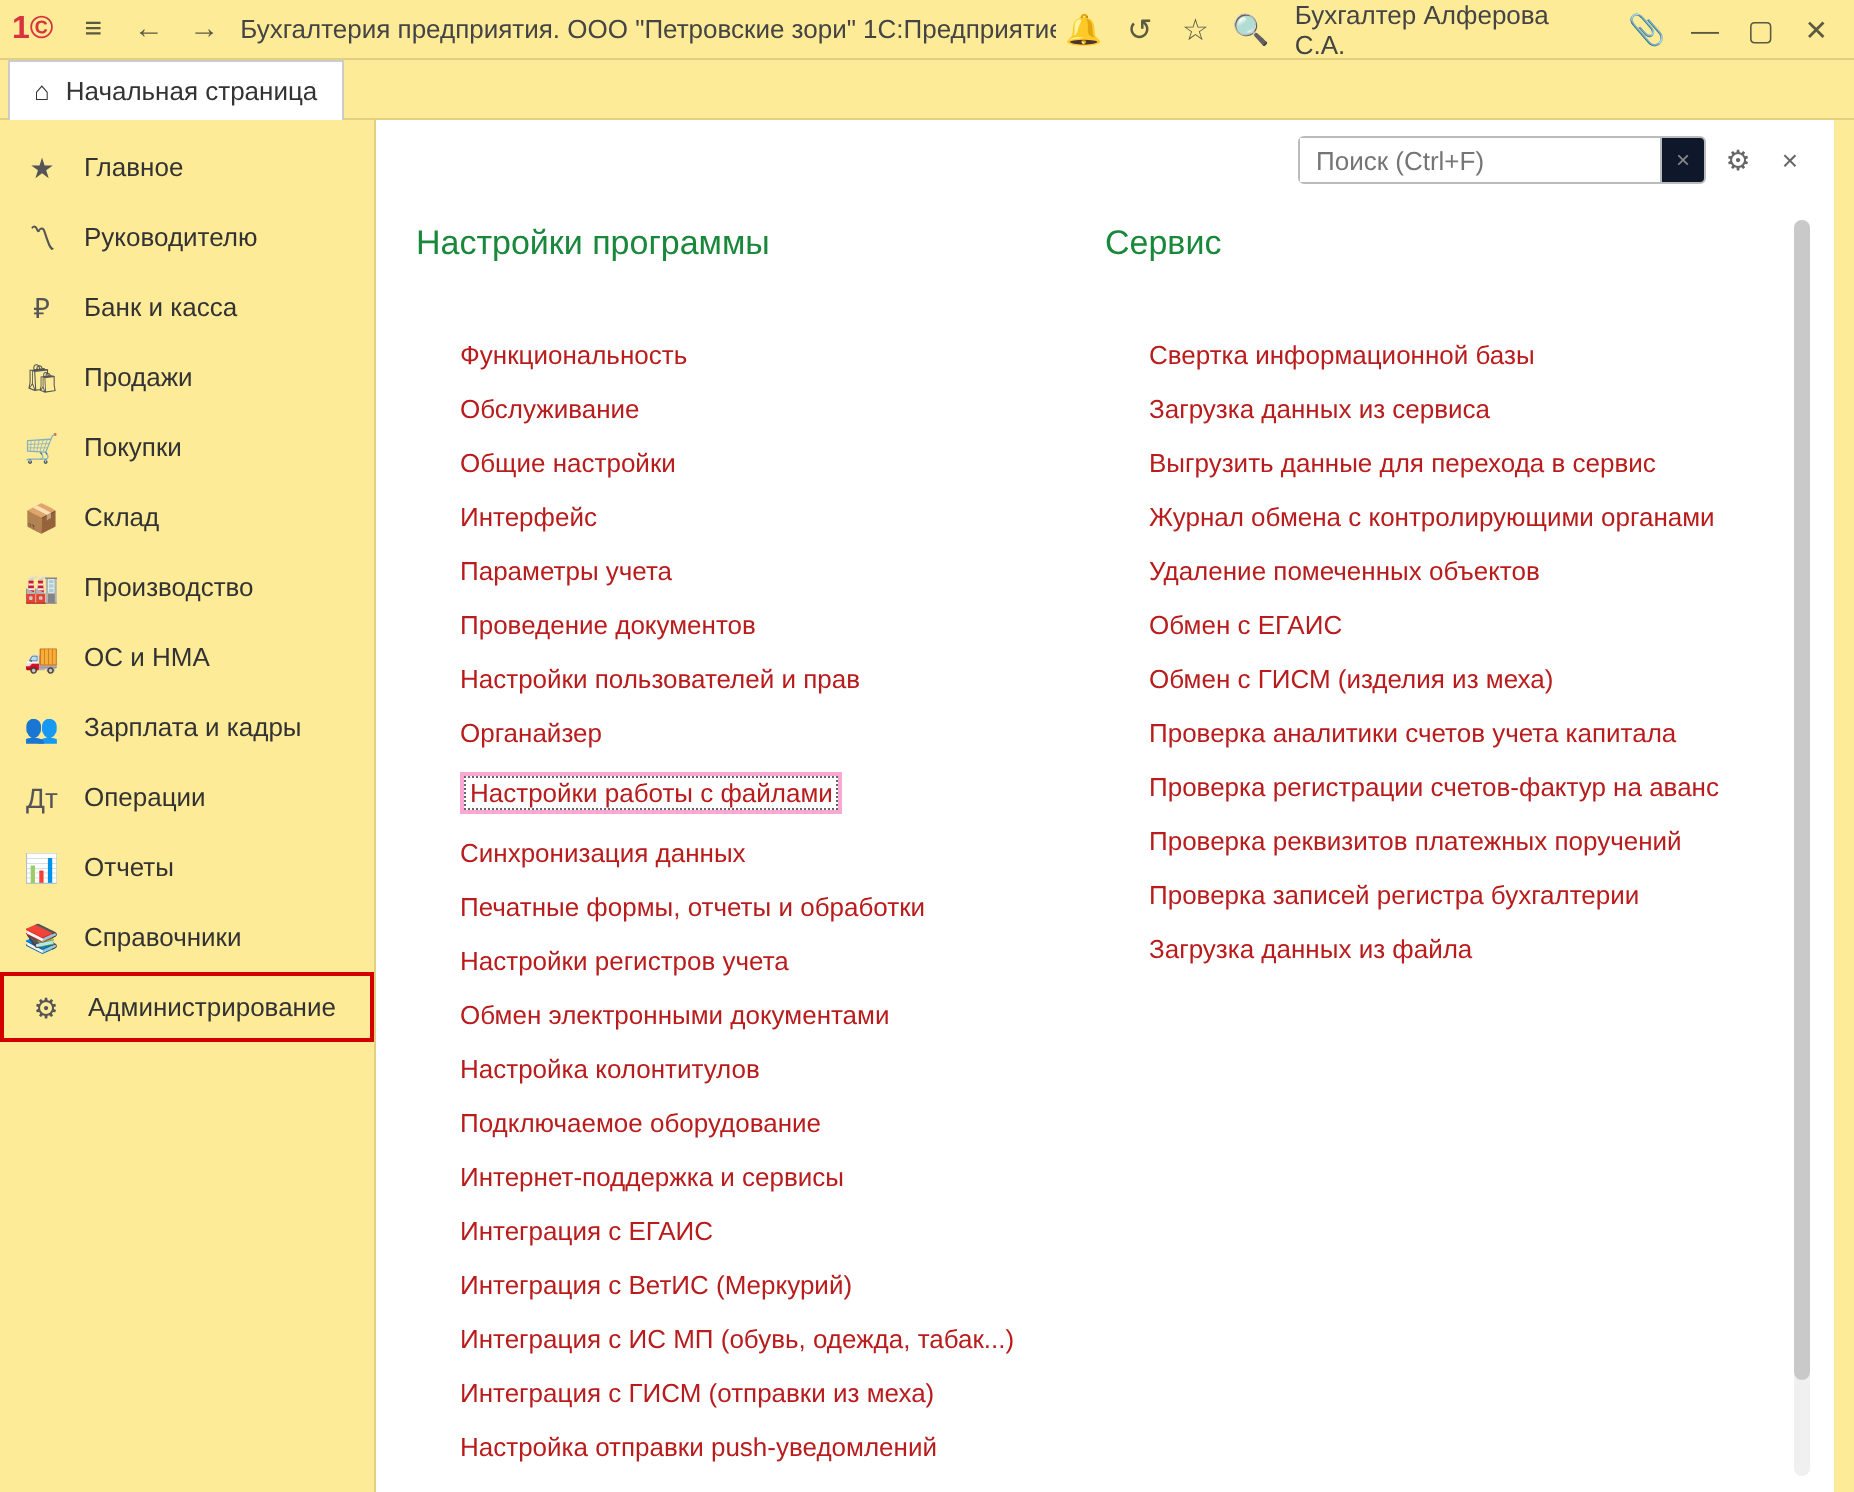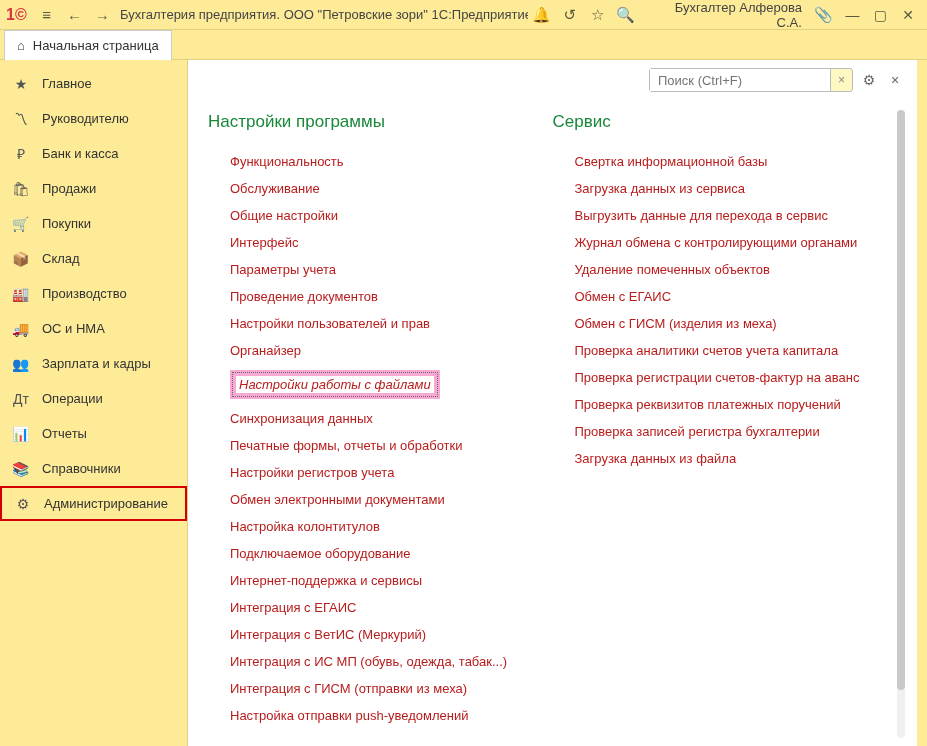--- a/index.html
+++ b/index.html
@@ -37,21 +37,21 @@
     font-size: 15px;
   }
   .titlebar .title-text {
     flex: 0 1 auto;
     color: #444;
     margin-left: 4px;
     white-space: nowrap;
     overflow: hidden;
   }
   .titlebar .spacer { flex: 1; }
-  .titlebar .user { color: #444; margin: 0 8px; text-align: right; }
+  .titlebar .user { color: #444; margin: 0 8px; }
   .titlebar .winbtn {
     width: 26px;
     height: 22px;
     display: flex;
     align-items: center;
     justify-content: center;
     color: #5a5a40;
     font-size: 14px;
     margin-left: 2px;
   }
@@ -119,21 +119,21 @@
     justify-content: flex-end;
     padding: 8px 12px;
     gap: 6px;
   }
   .search-box {
     display: flex;
     align-items: center;
     border: 1px solid #bbb;
     border-radius: 3px;
     height: 24px;
-    background: #fef9c3;
+    background: #0f172a;
   }
   .search-box input {
     border: none;
     outline: none;
     padding: 0 8px;
     width: 180px;
     height: 22px;
     font-size: 13px;
   }
   .search-box .clear-btn {
@@ -161,37 +161,36 @@
     padding: 0 20px 10px 20px;
     overflow-y: auto;
     position: relative;
   }
   .col {
     flex: 1;
   }
   .col-title {
     color: #1a883b;
     font-size: 17px;
-    margin-bottom: 16px;
+    margin-bottom: 32px;
     margin-top: 12px;
   }
   .link-item {
     padding: 6px 0 6px 22px;
     color: #333;
     cursor: pointer;
     font-size: 13px;
   }
   .link-item a { color: #b91c1c; text-decoration: none; }
   .link-item.highlight a {
-    border: 6px solid #f9a8d4;
+    border: 2px solid #f9a8d4;
     padding: 1px 3px;
     display: inline-block;
     outline: 1px dotted #666;
     outline-offset: -3px;
-    font-style: italic;
   }
   .scrollbar {
     position: absolute;
     right: 12px;
     top: 50px;
     bottom: 8px;
     width: 8px;
     background: #f0f0f0;
     border-radius: 4px;
   }

